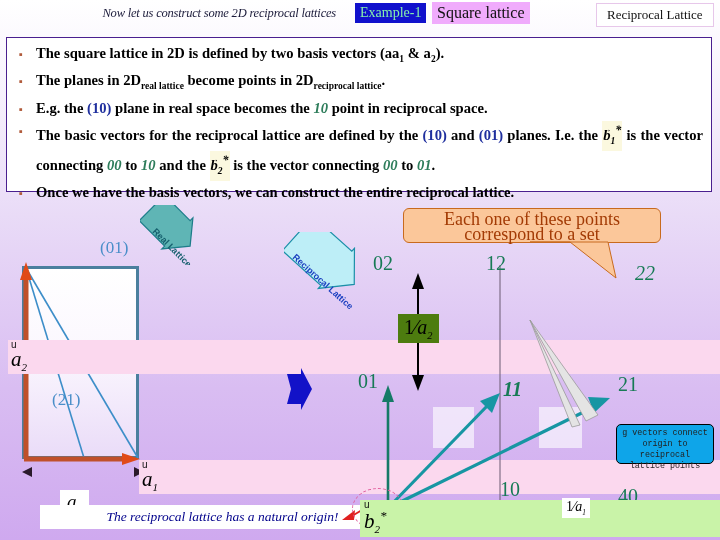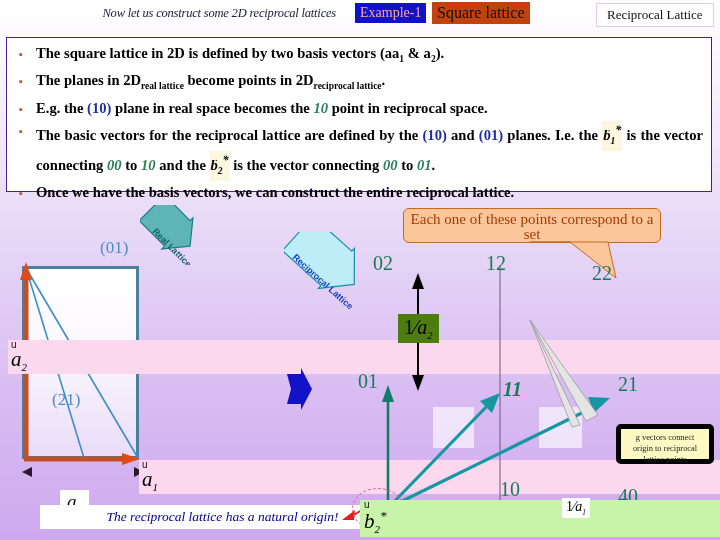--- a/index.html
+++ b/index.html
@@ -14,28 +14,28 @@
   
   #hdr-note{
     left:6px;top:6px;width:330px;
     font-family:"Liberation Serif", serif;
     font-style:italic;font-size:12.5px;color:#1b1b3a;
     letter-spacing:-0.2px;
     text-align:right;
   }
   #tag-example{
     left:355px;top:3px;
-    background:#1111cc;color:#fca5a5;
+    background:#1111cc;color:#86efac;
     font-size:14px;padding:1px 5px 2px 5px;
     font-family:"Liberation Serif", serif;
     line-height:17px;
   }
   #tag-square{
     left:432px;top:2px;
-    background:#c2410c;color:#111111;
+    background:#f0abfc;color:#111111;
     font-size:16px;padding:1px 5px 2px 5px;
     line-height:19px;
     font-family:"Liberation Serif", serif;
   }
   #tag-recip{
     left:596px;top:3px;
     background:#ffffff;color:#111111;
     font-size:13px;padding:2px 10px 3px 10px;
     border:1px solid #e7c7ea;
     line-height:17px;
@@ -106,33 +106,33 @@
     left:40px;top:505px;width:365px;height:24px;background:#ffffff;
     display:flex;align-items:center;justify-content:center;
     font-style:italic;font-size:13.5px;color:#00008b;
     font-family:"Liberation Serif",serif;
   }
 
   
   #callout{
     left:403px;top:208px;width:258px;height:35px;
     background:#fbc79a;border:1px solid #c86a1e;border-radius:6px;
-    color:#a33b05;font-size:15px;text-align:center;
+    color:#a33b05;font-size:18px;text-align:center;
     line-height:15px;padding-top:3px;box-sizing:border-box;
     font-family:"Liberation Serif",serif;
   }
   
   .rp{
     color:#177a55;font-size:20px;font-family:"Liberation Serif",serif;
     font-weight:500;white-space:nowrap;
   }
   .rp.b{font-weight:bold;}
   #r02{left:373px;top:252px;}
   #r12{left:486px;top:252px;}
-  #r22{left:592px;top:262px;}
+  #r22{left:635px;top:262px;font-style:italic;}
   #r01{left:358px;top:370px;}
   #r11{left:503px;top:378px;font-style:italic;}
   #r21{left:618px;top:373px;text-align:center;}
   #r00{left:362px;top:498px;color:#8e8e8e;}
   #r10{left:500px;top:478px;}
   #r20{left:618px;top:485px;}
 
   #origin-circle{
     left:352px;top:488px;width:50px;height:40px;
     border:1.4px dashed #e05a9a;border-radius:50%;
@@ -151,24 +151,24 @@
   #inv-a1{
     left:562px;top:498px;background:#ffffff;padding:1px 4px;
     font-size:14px;font-family:"Liberation Serif",serif;
   }
   .frac{display:inline-block;white-space:nowrap;font-style:italic;}
   .frac .n{font-style:normal;}
   .frac sub{font-size:0.52em;}
 
   #gtip{
     left:616px;top:424px;width:98px;height:40px;
-    background:#fef9c3;border:5px solid #000000;border-radius:5px;
+    background:#0ea5e9;border:1px solid #000000;border-radius:5px;
     color:#222;font-size:8.4px;text-align:center;line-height:11px;
     padding-top:3px;box-sizing:border-box;
-    font-family:Liberation Serif, serif;
+    font-family:Liberation Mono, monospace;
   }
   #blue-arrow{left:285px;top:366px;width:28px;height:46px;}
 </style>
 </head>
 <body>
 
 <div class="abs" id="hdr-note">Now let us construct some 2D reciprocal lattices</div>
 <div class="abs" id="tag-example">Example-1</div>
 <div class="abs" id="tag-square">Square lattice</div>
 <div class="abs" id="tag-recip">Reciprocal Lattice</div>

